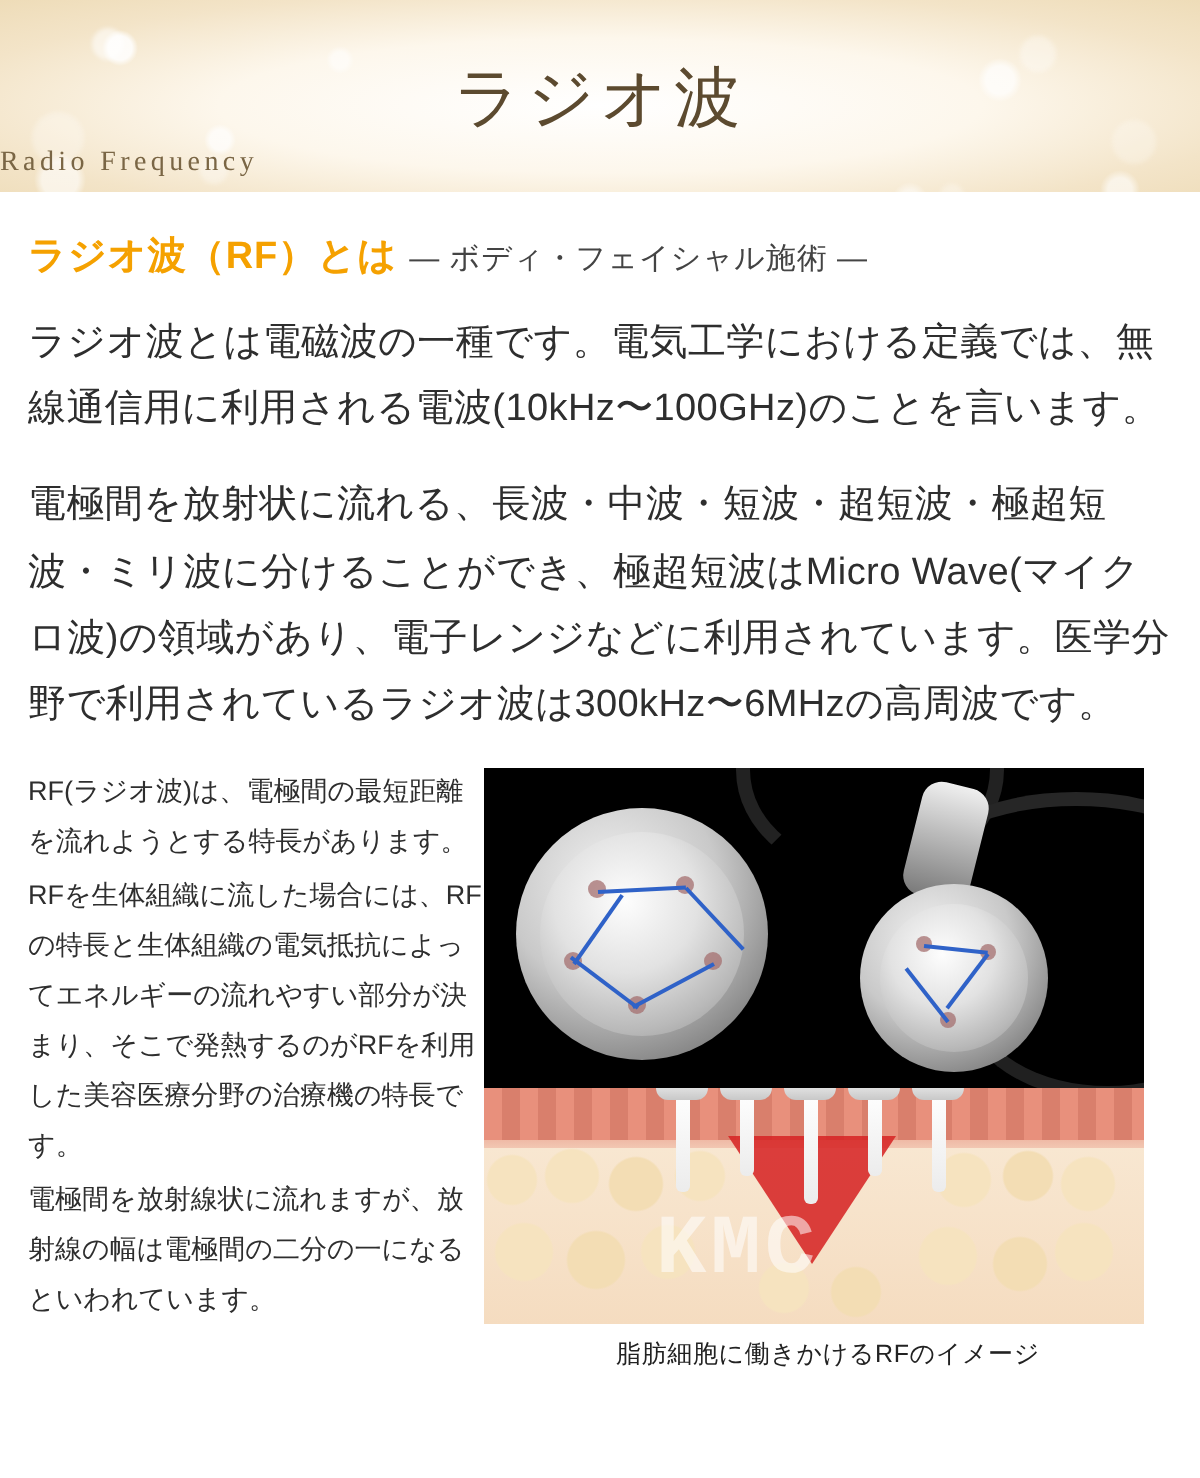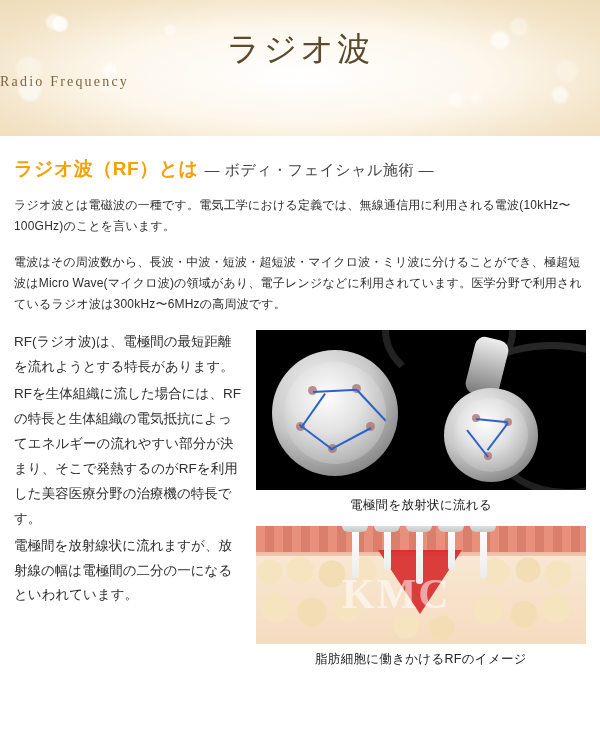--- a/index.html
+++ b/index.html
@@ -18,21 +18,21 @@
     position: relative;
     width: 600px;
     height: 739px;
     background: #ffffff;
   }
 
   
   .header {
     position: relative;
     width: 600px;
-    height: 136px;
+    height: 96px;
     background:
       radial-gradient(circle at 60px 24px, rgba(255,255,255,0.85) 0 6px, rgba(255,255,255,0) 9px),
       radial-gradient(circle at 110px 70px, rgba(255,255,255,0.7) 0 5px, rgba(255,255,255,0) 8px),
       radial-gradient(circle at 30px 90px, rgba(255,255,255,0.6) 0 9px, rgba(255,255,255,0) 13px),
       radial-gradient(circle at 170px 30px, rgba(255,255,255,0.55) 0 4px, rgba(255,255,255,0) 7px),
       radial-gradient(circle at 500px 40px, rgba(255,255,255,0.7) 0 7px, rgba(255,255,255,0) 11px),
       radial-gradient(circle at 560px 95px, rgba(255,255,255,0.6) 0 6px, rgba(255,255,255,0) 10px),
       radial-gradient(circle at 455px 100px, rgba(255,255,255,0.5) 0 5px, rgba(255,255,255,0) 9px),
       radial-gradient(ellipse at 50% 55%, #ffffff 0%, #fdf7ec 45%, #f3e4c8 78%, #eedcb8 100%);
     overflow: hidden;
@@ -84,30 +84,29 @@
   .sec-head .sub {
     color: #444444;
     font-size: 15px;
     font-weight: normal;
     letter-spacing: 0.5px;
     margin-left: 6px;
   }
 
   p.body-text {
     margin: 0 0 15px 0;
-    font-size: 12px;
+    font-size: 19px;
     line-height: 1.75;
     color: #2e2e2e;
     letter-spacing: 0.2px;
   }
 
   
   .feature {
     display: flex;
-    gap: 14px;
     align-items: flex-start;
   }
   .feature-left {
     width: 228px;
     flex: 0 0 228px;
     font-size: 13.5px;
     line-height: 1.85;
     color: #2e2e2e;
   }
   .feature-left p {
@@ -229,25 +228,25 @@
     position: absolute;
     width: 26px;
     height: 13px;
     border-radius: 6px;
     background: linear-gradient(180deg, #fbfbfb 0%, #c8c8c8 100%);
     top: -7px;
   }
   .watermark {
     position: absolute;
     left: 86px;
-    top: 44px;
+    top: 57px;
     font-size: 42px;
     letter-spacing: 2px;
     color: rgba(255,255,255,0.55);
-    font-family: Liberation Serif, serif;
+    font-family: Liberation Mono, monospace;
     font-weight: bold;
   }
 </style>
 </head>
 <body>
 
 <div class="page">
 
   <div class="header">
     <span class="glow" style="left:46px;top:14px;width:16px;height:16px;"></span>
@@ -261,21 +260,21 @@
     <div class="header-sub">Radio Frequency</div>
   </div>
 
   <div class="content">
 
     <h2 class="sec-head">
       <span>ラジオ波（RF）とは</span><span class="sub">― ボディ・フェイシャル施術 ―</span>
     </h2>
 
     <p class="body-text">ラジオ波とは電磁波の一種です。電気工学における定義では、無線通信用に利用される電波(10kHz〜100GHz)のことを言います。</p>
-    <p class="body-text">電波はその周波数から、長波・中波・短波・超短波・マイクロ波・ミリ波に分けることができ、極超短波はMicro Wave(マイクロ波)の領域があり、電子レンジなどに利用されています。医学分野で利用されているラジオ波は300kHz〜6MHzの高周波です。</p>
+    <p class="body-text">電極間を放射状に流れる、長波・中波・短波・超短波・極超短波・ミリ波に分けることができ、極超短波はMicro Wave(マイクロ波)の領域があり、電子レンジなどに利用されています。医学分野で利用されているラジオ波は300kHz〜6MHzの高周波です。</p>
 
 
     <div class="feature">
 
       <div class="feature-left">
         <p>RF(ラジオ波)は、電極間の最短距離を流れようとする特長があります。</p>
         <p>RFを生体組織に流した場合には、RFの特長と生体組織の電気抵抗によってエネルギーの流れやすい部分が決まり、そこで発熱するのがRFを利用した美容医療分野の治療機の特長です。</p>
         <p>電極間を放射線状に流れますが、放射線の幅は電極間の二分の一になるといわれています。</p>
       </div>
 
@@ -304,21 +303,20 @@
             <span class="handle" style="left:214px;top:8px;width:34px;height:58px;transform:rotate(14deg);"></span>
             <span class="dev-head" style="left:188px;top:58px;width:94px;height:94px;"></span>
             <span class="dev-face" style="left:198px;top:68px;width:74px;height:74px;"></span>
             <span class="dot" style="left:216px;top:84px;width:8px;height:8px;"></span>
             <span class="dot" style="left:248px;top:88px;width:8px;height:8px;"></span>
             <span class="dot" style="left:228px;top:122px;width:8px;height:8px;"></span>
             <span class="arrow-line" style="left:220px;top:88px;width:32px;transform:rotate(6deg);"></span>
             <span class="arrow-line" style="left:252px;top:92px;width:34px;transform:rotate(127deg);"></span>
             <span class="arrow-line" style="left:232px;top:126px;width:34px;transform:rotate(232deg);"></span>
           </div>
-          <figcaption class="figure-caption">電極間を放射状に流れる</figcaption>
         </figure>
 
         <figure class="figure">
           <div class="img-skin">
             <span class="skin-top"></span>
             <span class="fat-cells"></span>
             <span class="rf-cone"></span>
             <span class="probe" style="left:96px;height:52px;"></span>
             <span class="probe" style="left:128px;height:44px;"></span>
             <span class="probe" style="left:160px;height:58px;"></span>

